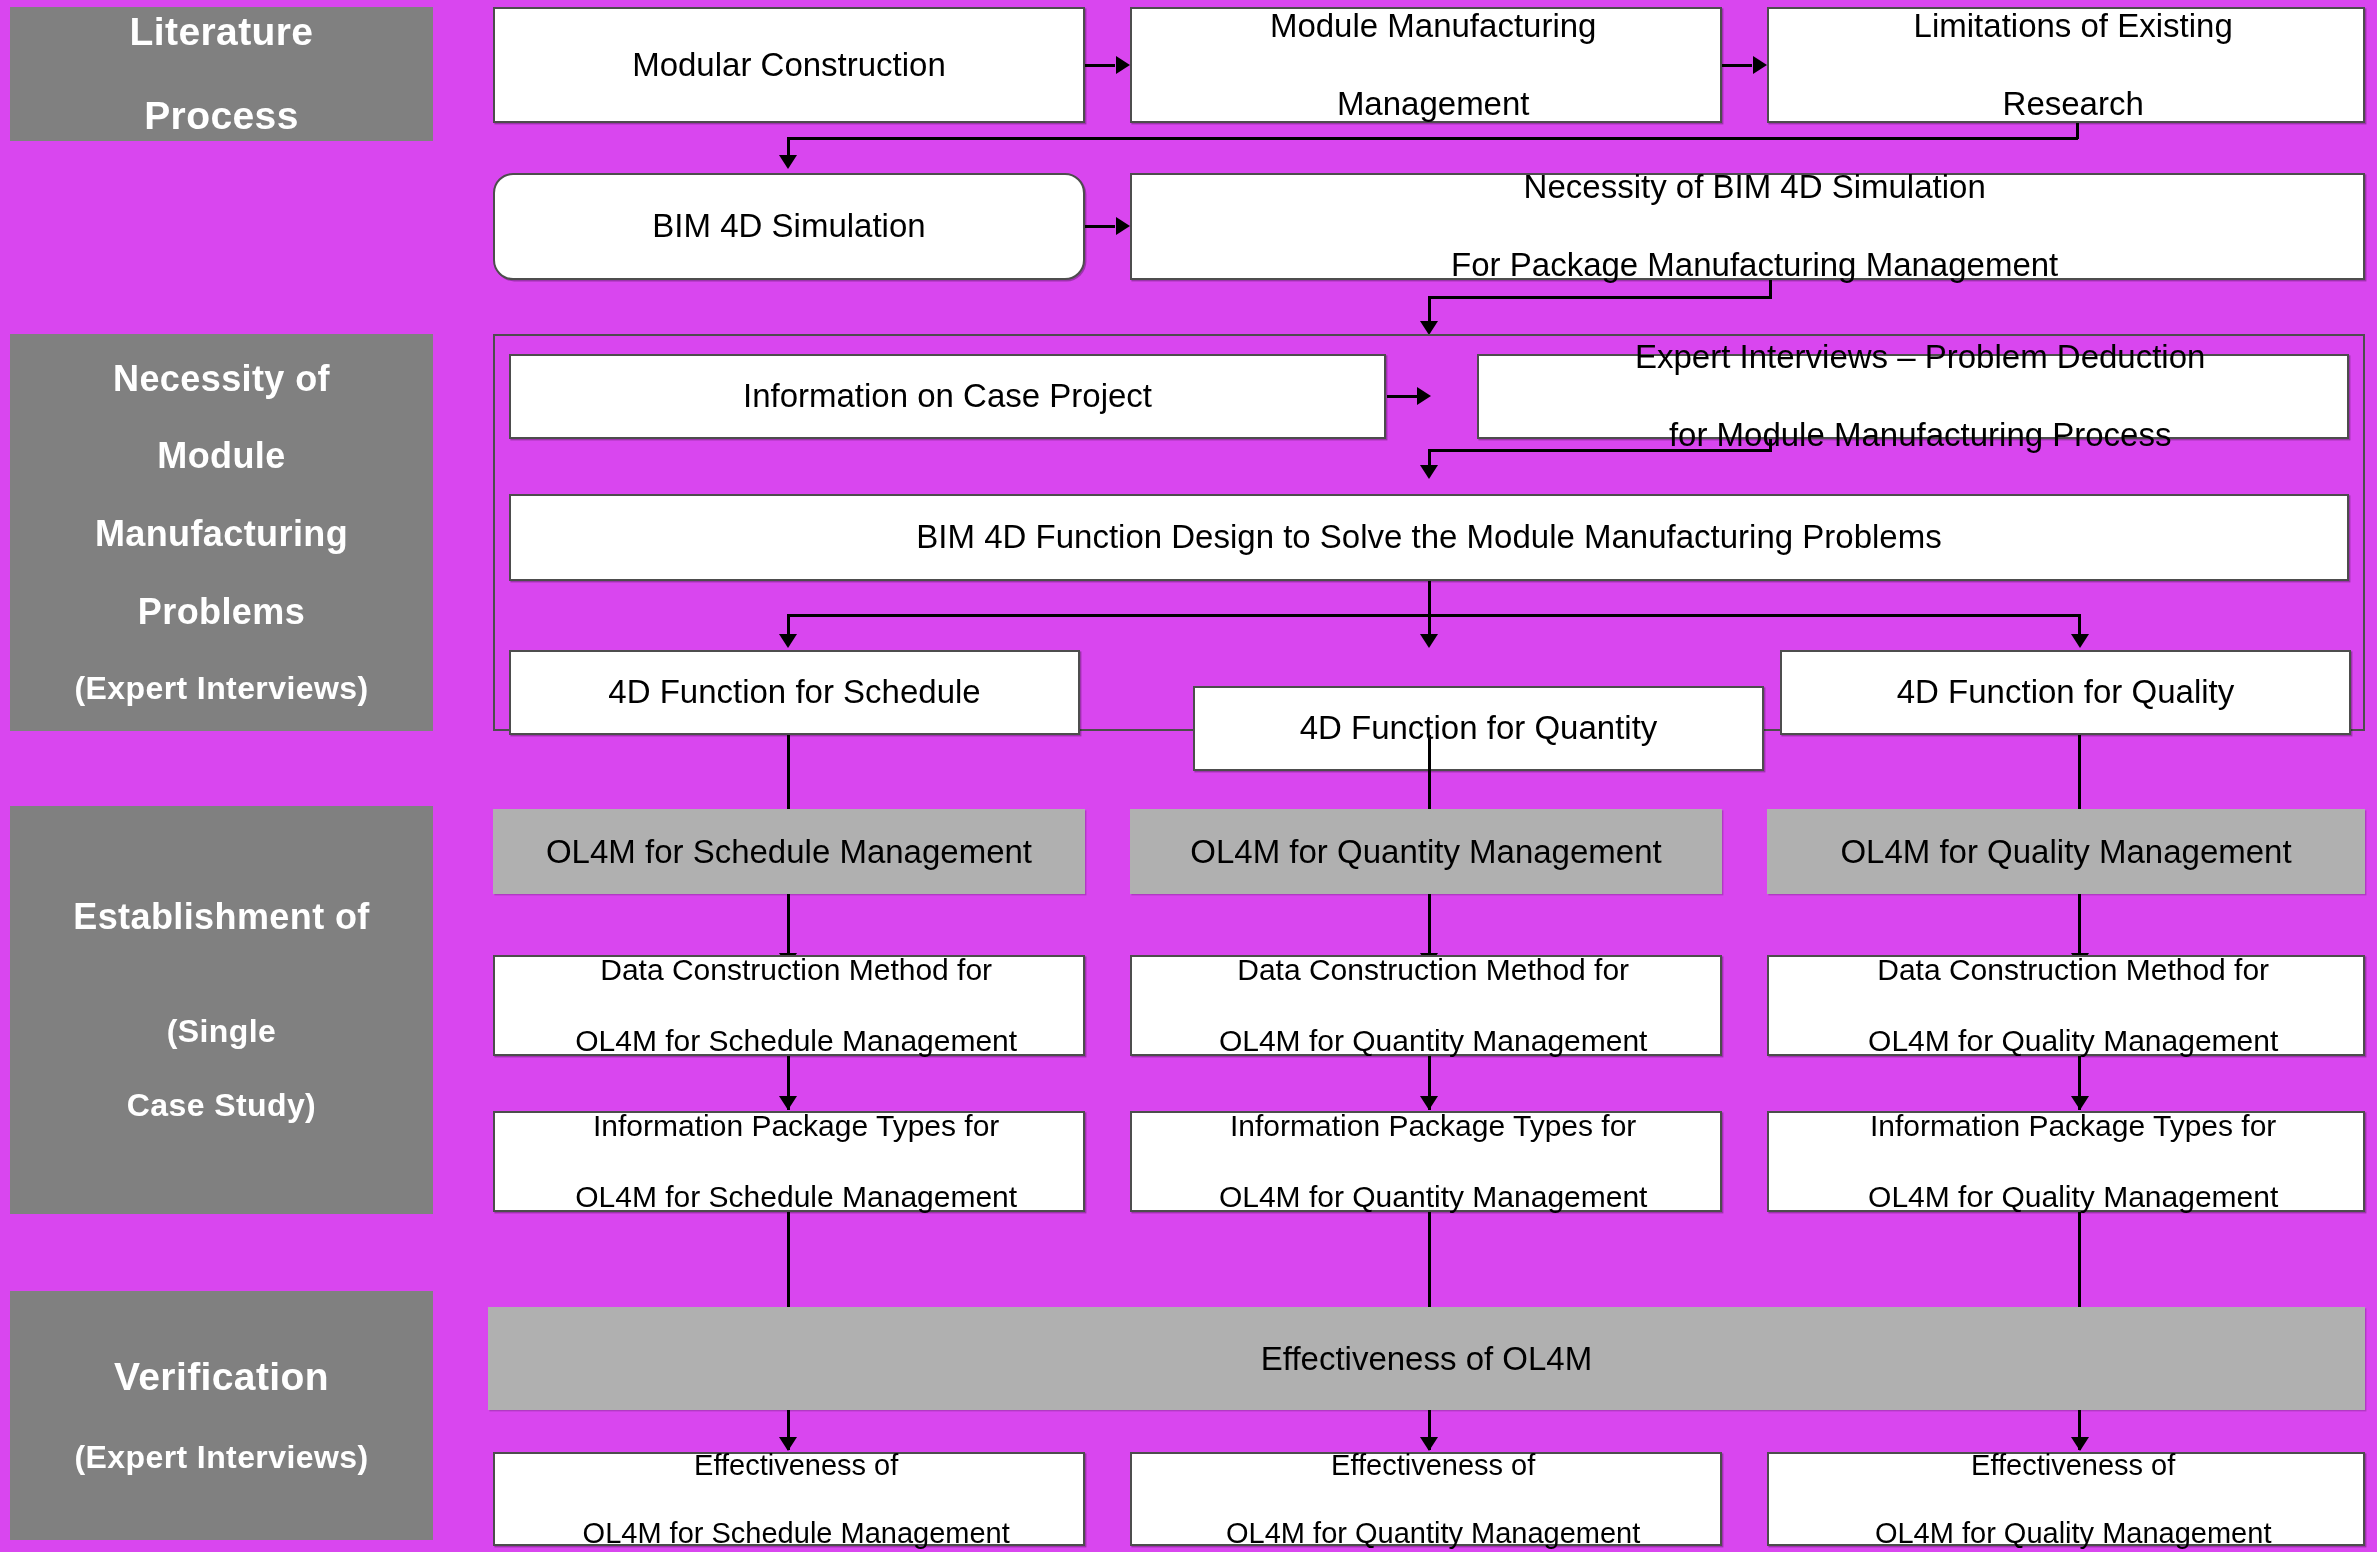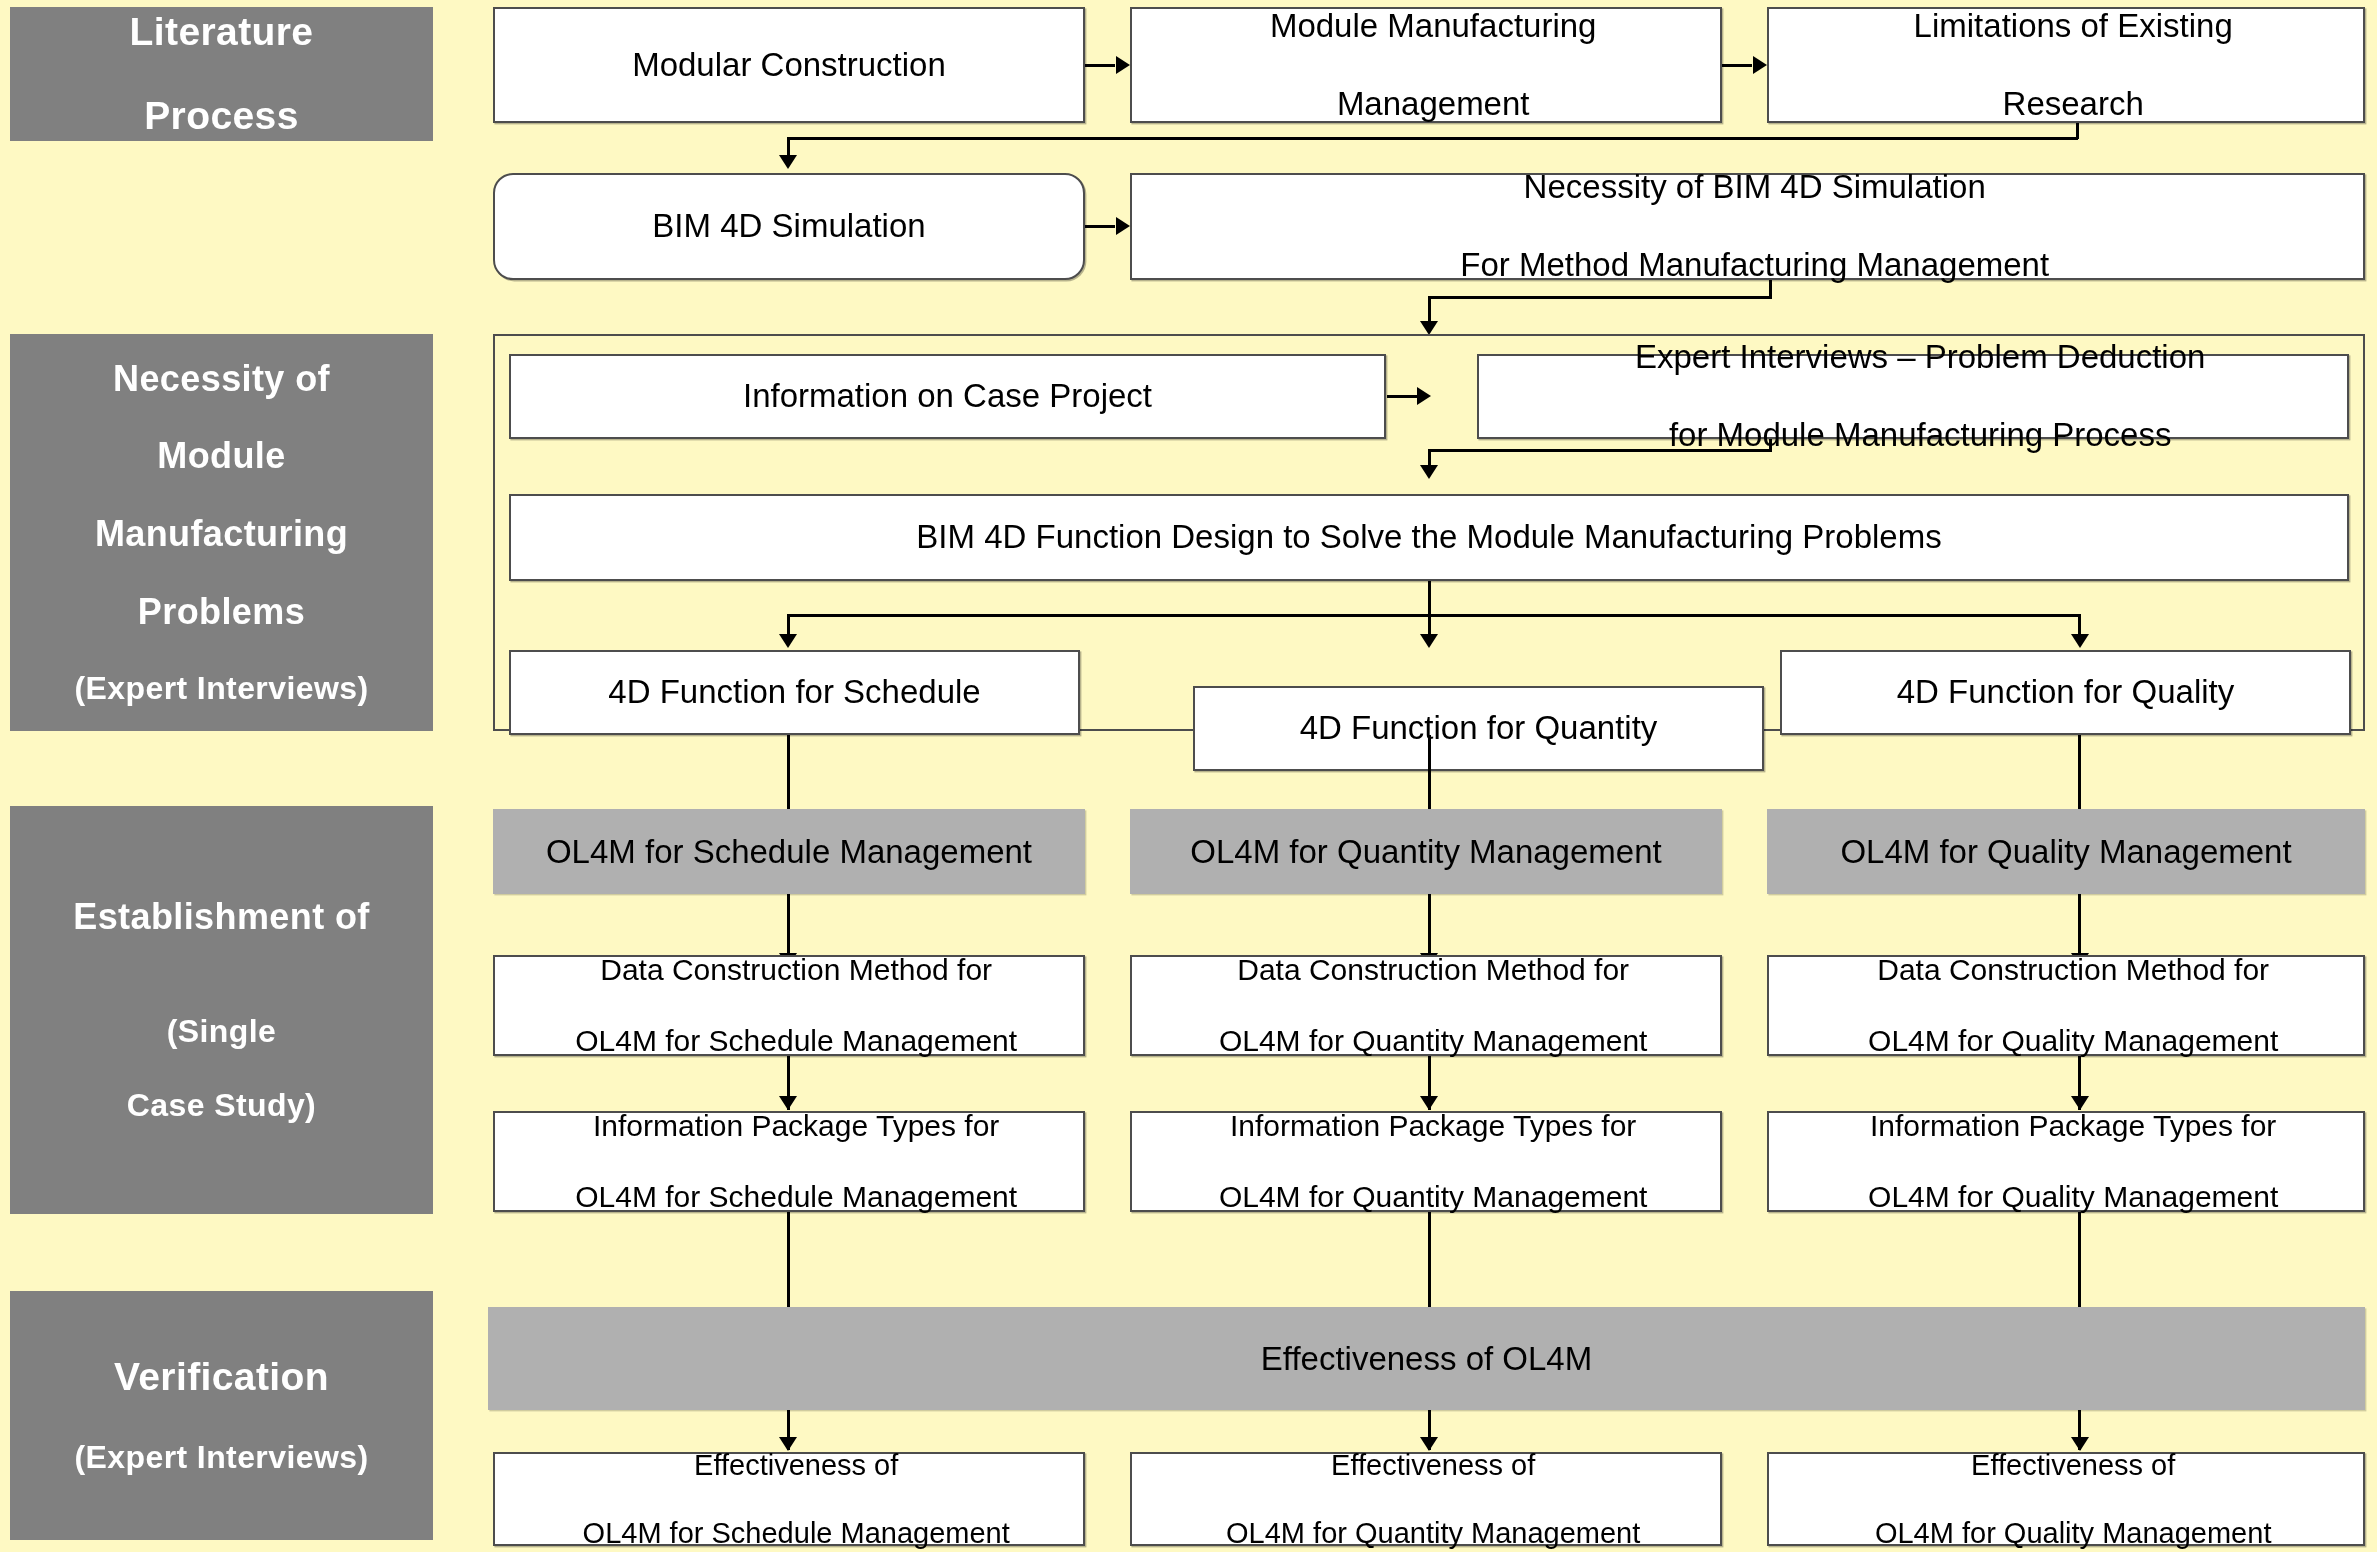--- a/index.html
+++ b/index.html
@@ -1,17 +1,17 @@
 <!DOCTYPE html>
 <html style="font-size:11.6px"><head>
 <meta charset="utf-8">
 <style>
   html,body{margin:0;padding:0;background:#ffffff;}
   body{font-family:"Liberation Sans","DejaVu Sans",sans-serif;}
-  #page{position:relative;width:2377px;height:1552px;background:#fef9c3;overflow:hidden;}
+  #page{position:relative;width:2377px;height:1552px;background:#d946ef;overflow:hidden;}
 
   
   .stage{
     position:absolute;background:#808080;color:#ffffff;
     display:flex;align-items:center;justify-content:center;text-align:center;
     font-weight:bold;line-height:1.08;letter-spacing:0.4px;
   }
   .stage span{display:block;width:100%;}
 
   
@@ -129,21 +129,21 @@
   <div class="box boxshadow fs-box-lg" style="left:493px;top:173px;width:592px;height:107px;border-radius:20px;">
     <span>BIM 4D Simulation</span>
   </div>
 
   <div class="hline" style="left:1085px;top:225px;width:30px;"></div>
   <div class="arrowright" style="left:1116px;top:217px;"></div>
 
   <div class="box boxshadow fs-box-lg" style="left:1130px;top:173px;width:1235px;height:107px;">
     <span>
       <span>Necessity of BIM 4D Simulation</span><br>
-      <span>For Method Manufacturing Management</span>
+      <span>For Package Manufacturing Management</span>
     </span>
   </div>
 
   <div class="vline" style="left:1769px;top:280px;height:18px;"></div>
   <div class="hline" style="left:1428px;top:296px;width:344px;"></div>
   <div class="vline" style="left:1428px;top:296px;height:27.4px;"></div>
   <div class="arrowdown" style="left:1420px;top:321px;"></div>
 
   <div class="group" style="left:493px;top:334px;width:1872px;height:397px;"></div>
 

